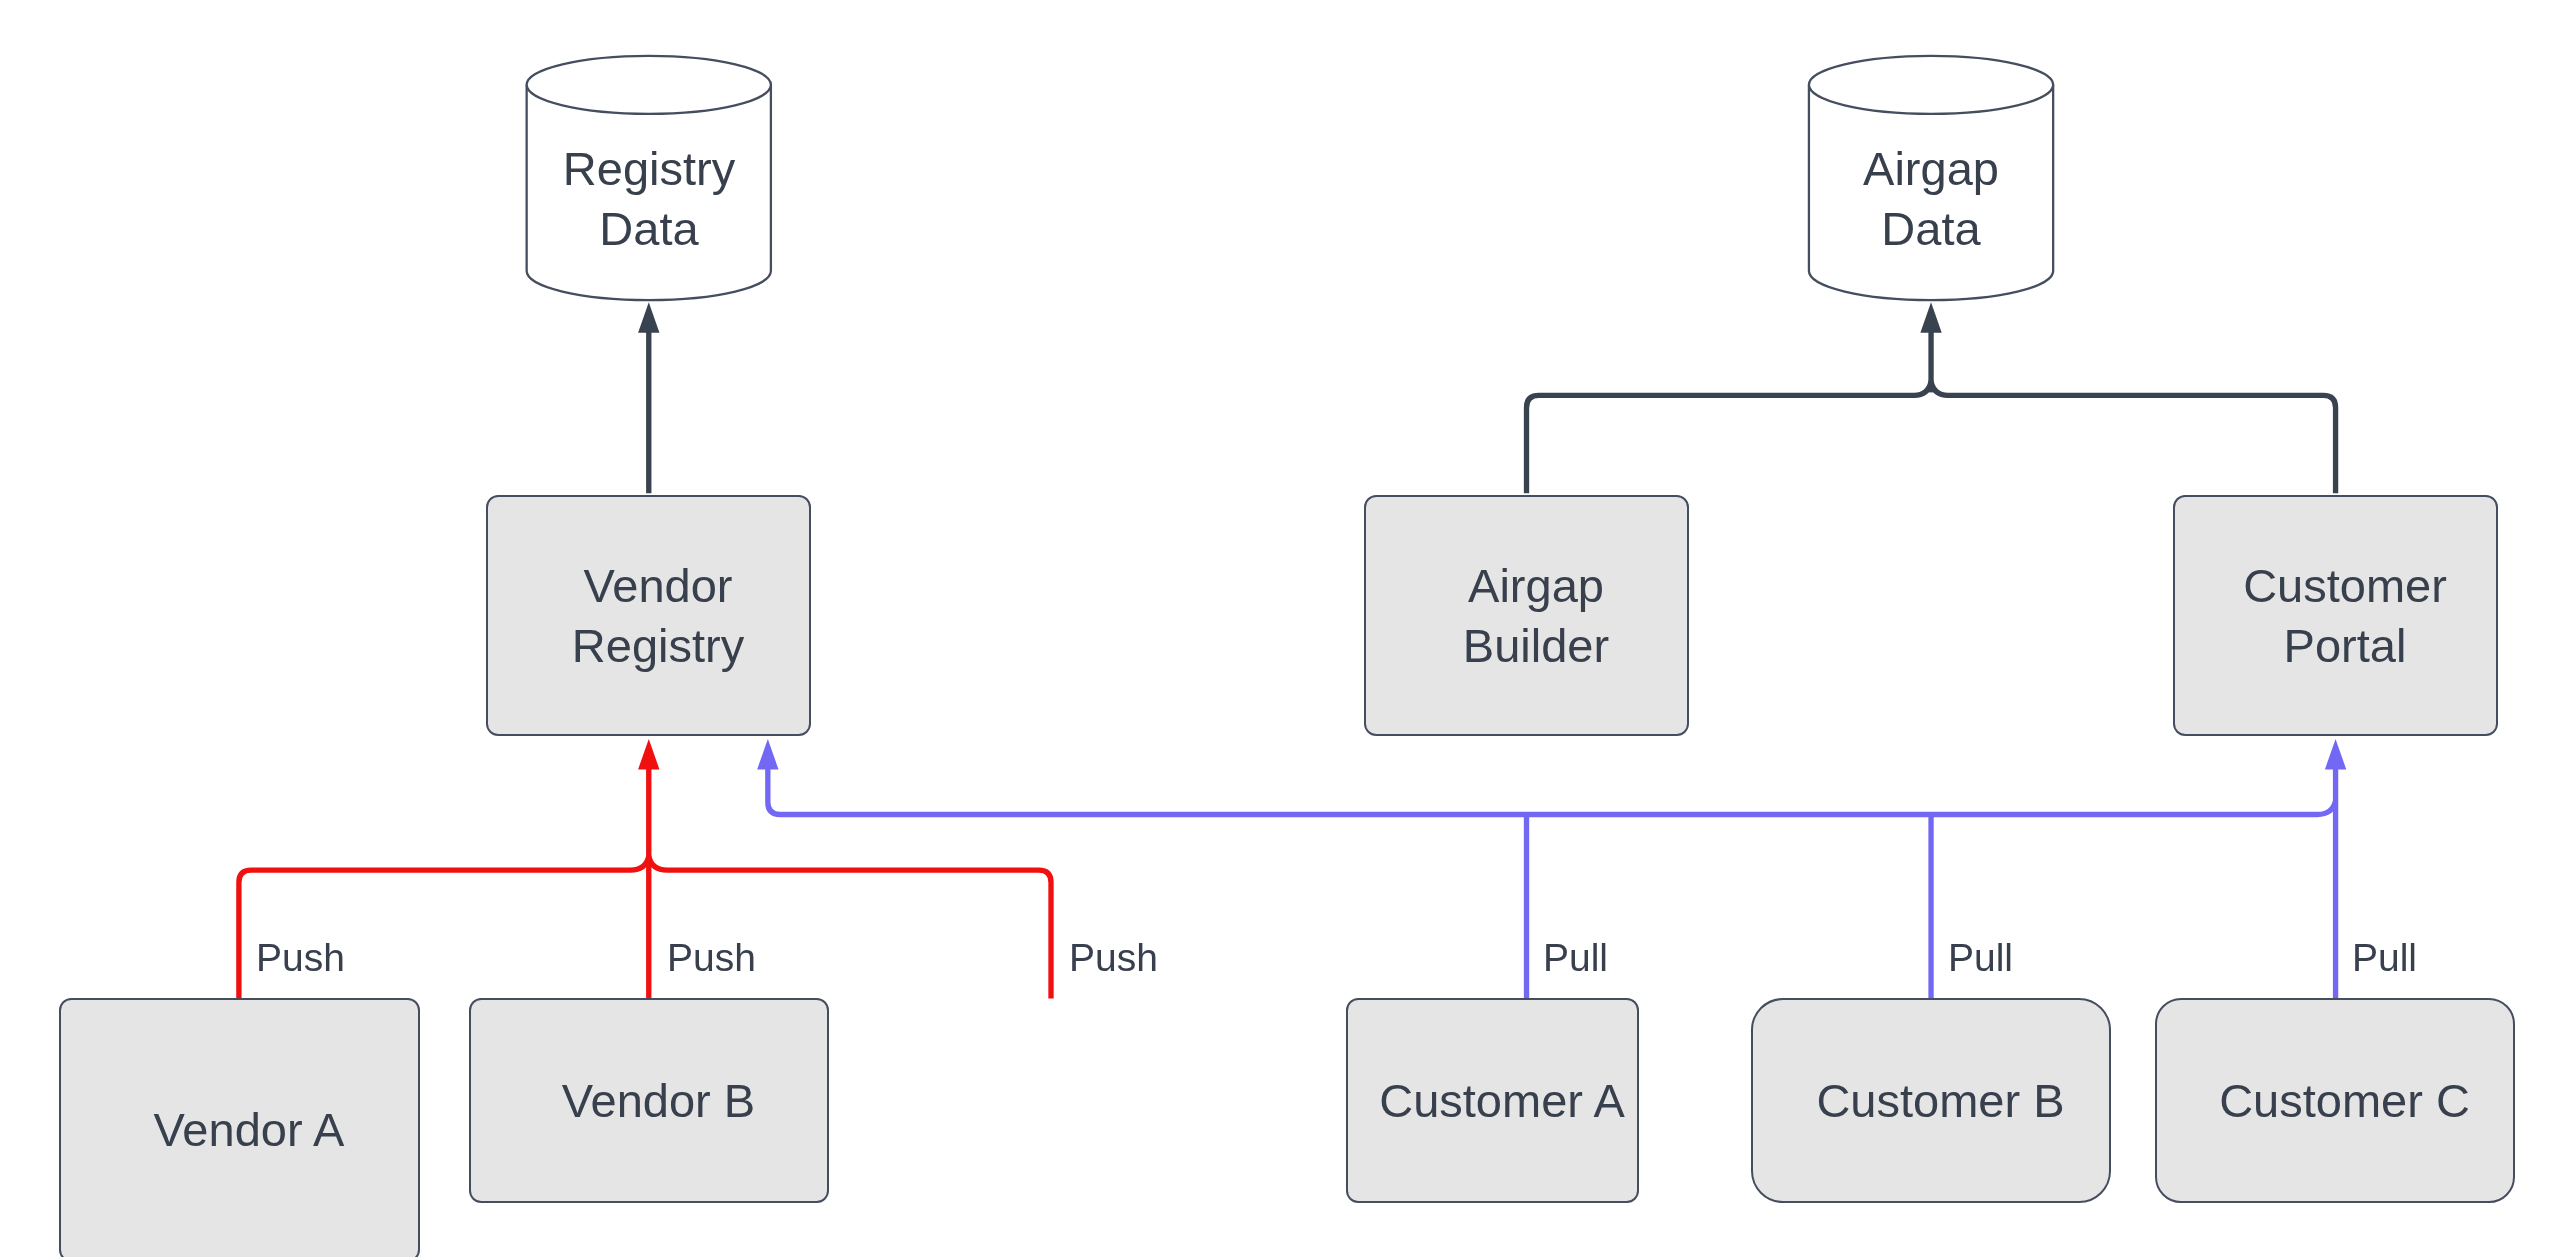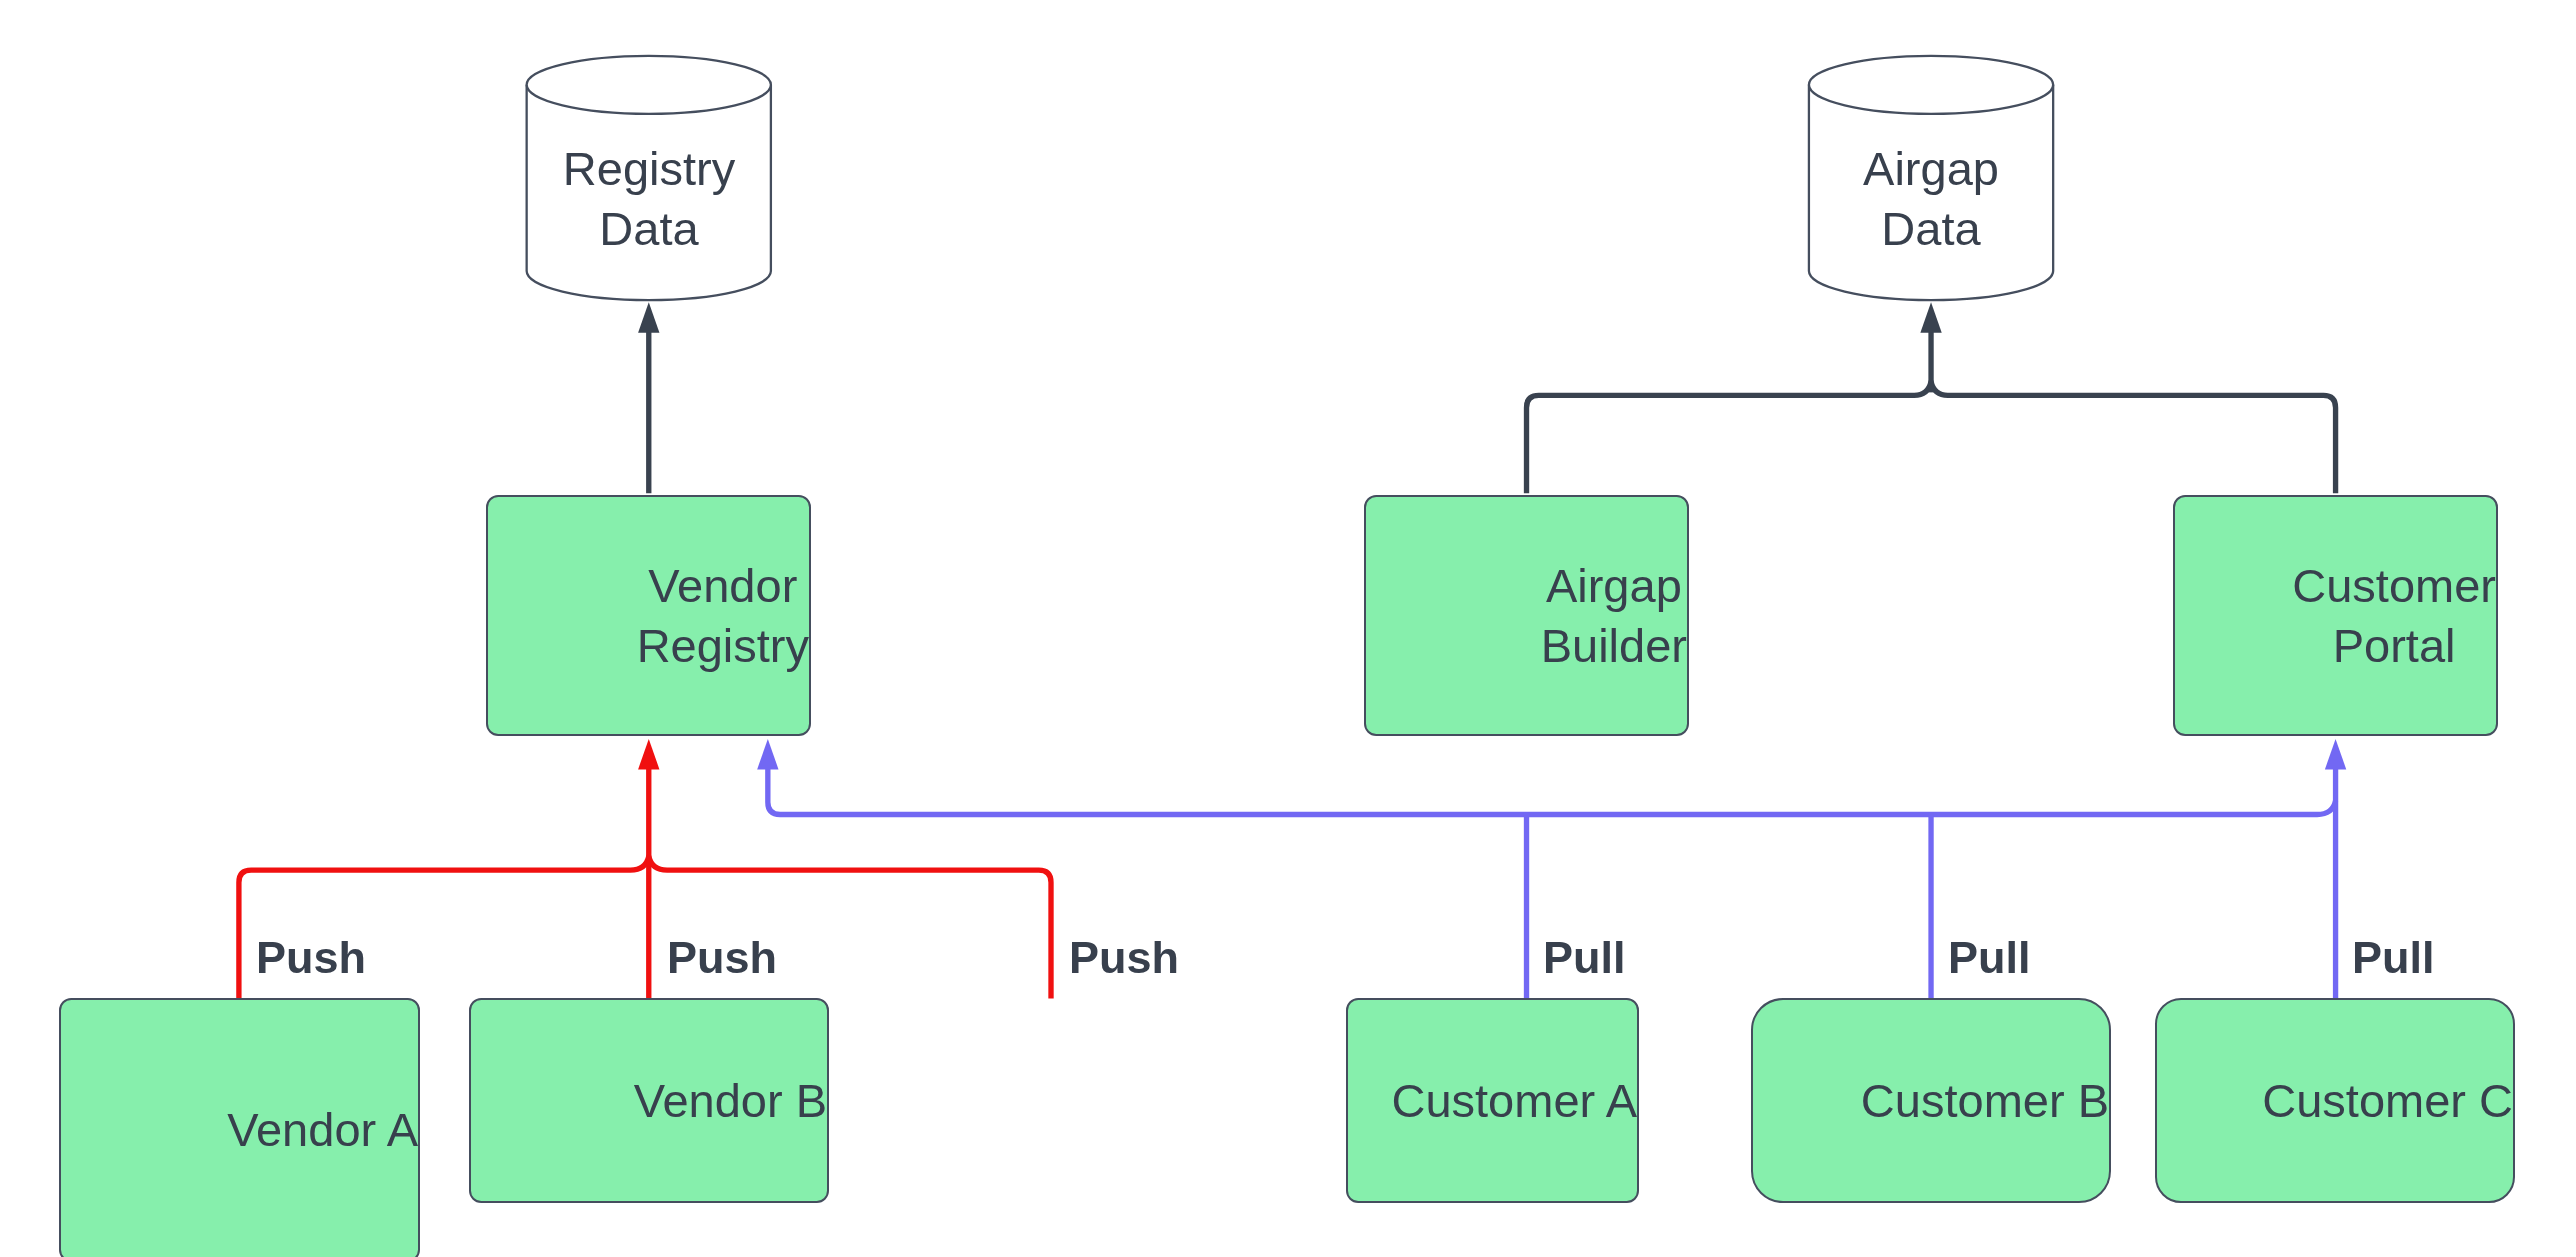--- a/index.html
+++ b/index.html
@@ -20,26 +20,26 @@
   .e-push { fill: none; stroke: var(--push, #f01010); stroke-width: 7; stroke-linejoin: round; }
   .e-pull { fill: none; stroke: var(--pull, #7268f3); stroke-width: 7; stroke-linejoin: round; }
   .h-flow { fill: var(--flow, #39424f); stroke: none; }
   .h-push { fill: var(--push, #f01010); stroke: none; }
   .h-pull { fill: var(--pull, #7268f3); stroke: none; }
   .cyl   { fill: #ffffff; stroke: var(--node-stroke, #454e5e); stroke-width: 3; }
 
   .node {
     position: absolute;
     box-sizing: border-box;
-    background: #86efac;
+    background: #e5e5e5;
     border: 2.3px solid var(--node-stroke, #454e5e);
     border-radius: 12.2px;
     display: flex;
     align-items: center;
-    justify-content: flex-end;
+    justify-content: center;
     text-align: center;
     color: var(--text, #38404d);
     font-size: 47px;
     line-height: 60px;
     padding-left: 19px;
   }
   .node .lbl span { display: block; }
 
   .cyl-label {
     position: absolute;
@@ -50,24 +50,23 @@
     text-align: center;
     color: var(--text, #38404d);
     font-size: 47px;
     line-height: 60px;
   }
   .cyl-label .lbl span { display: block; }
 
   .edge-label {
     position: absolute;
     color: var(--text, #38404d);
-    font-size: 45px;
+    font-size: 39px;
     line-height: 50px;
     white-space: nowrap;
-    font-weight: bold;
   }
 </style>
 </head>
 <body>
 
 <div class="canvas">
 
   <svg class="edge-layer" viewBox="0 0 3375 1648">
 
     <g>

